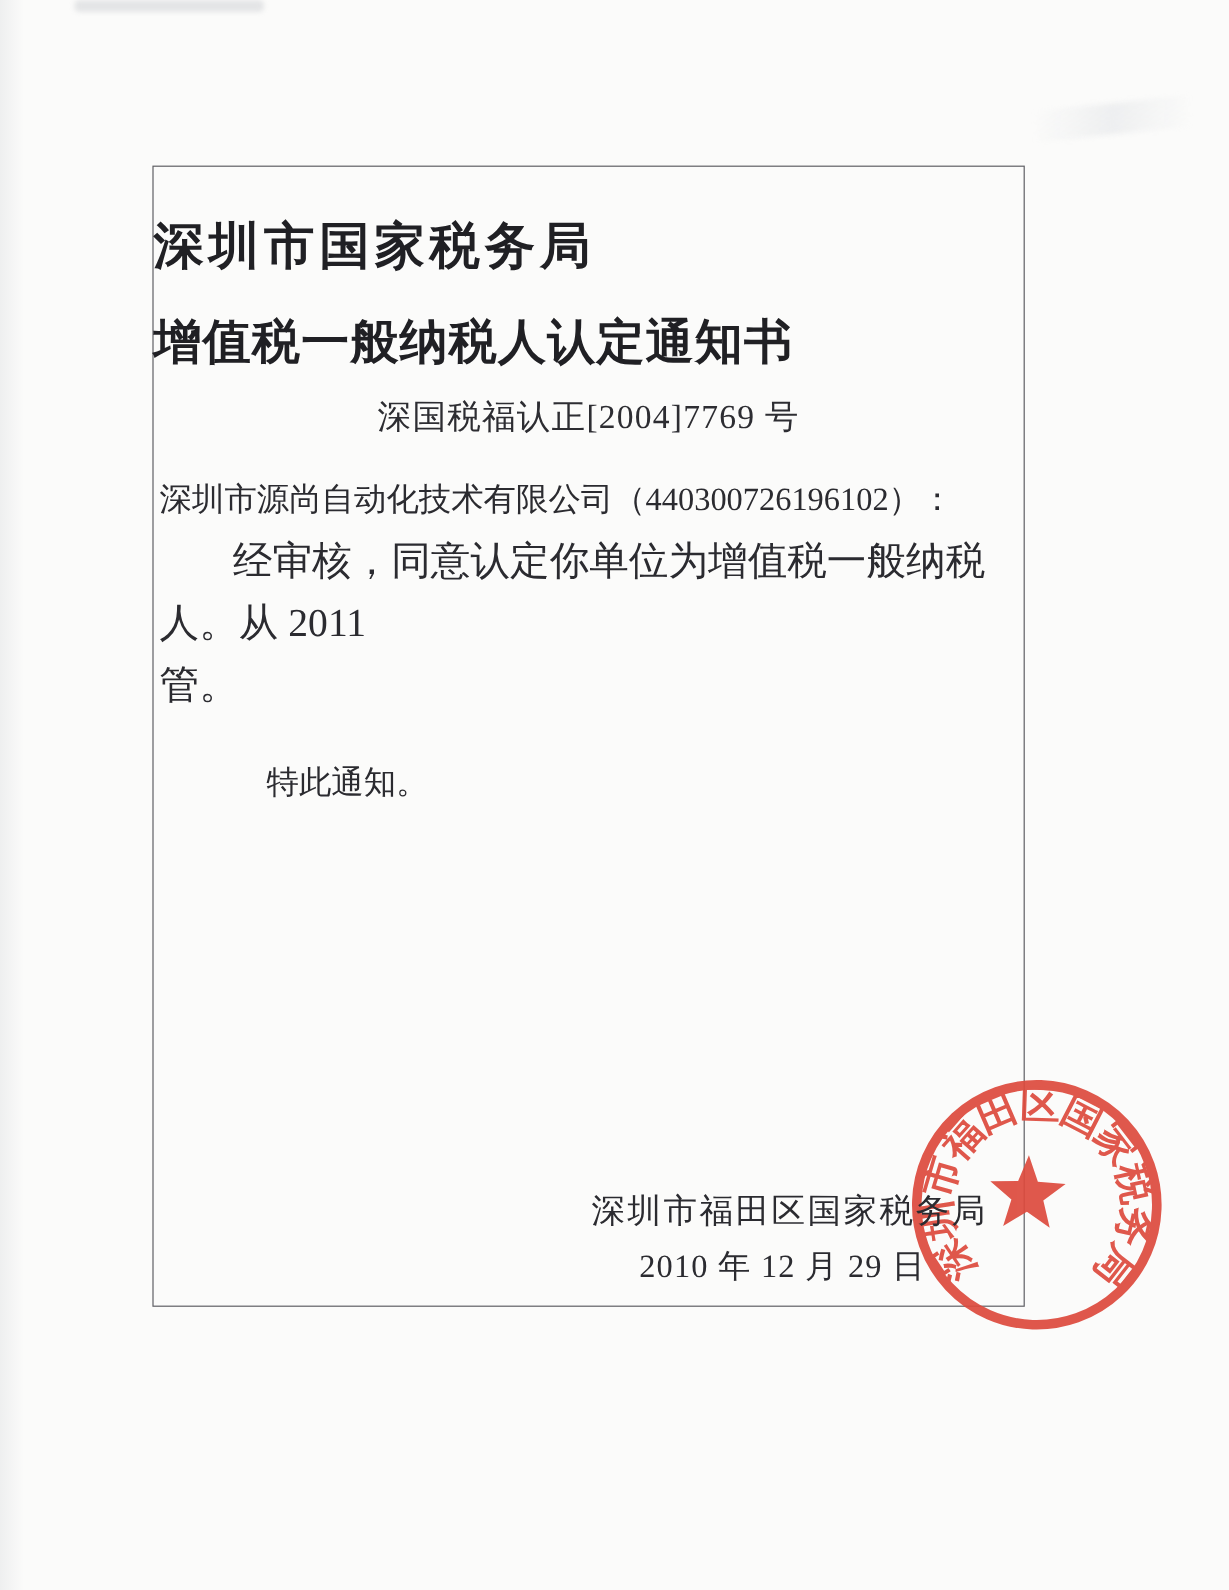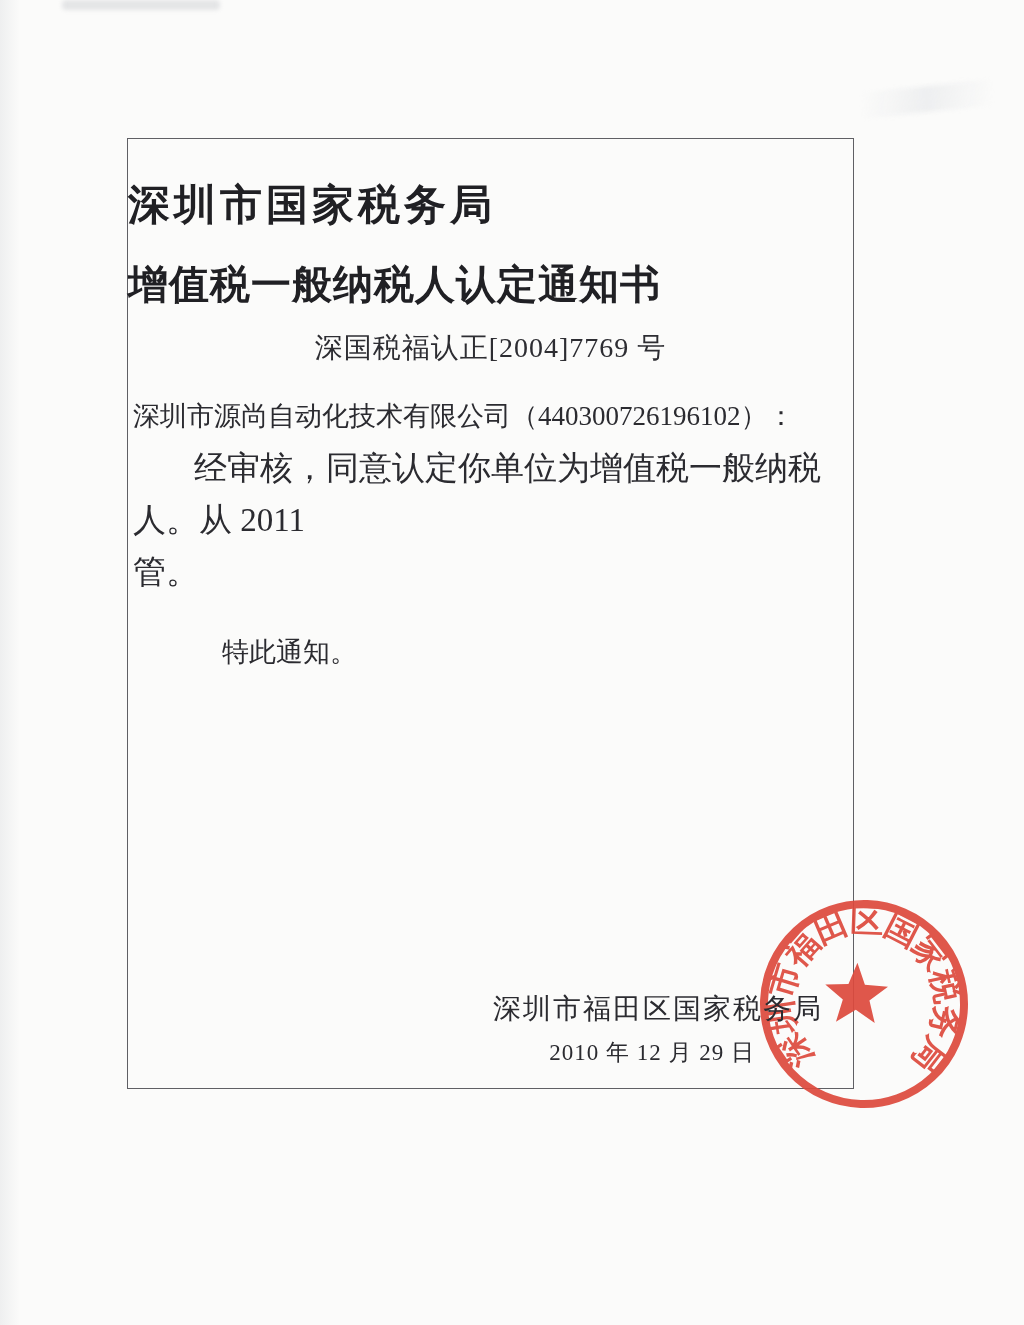--- a/index.html
+++ b/index.html
@@ -79,21 +79,21 @@
 
   .signer-line {
     position: absolute; left: 330px; top: 851px; width: 400px;
     text-align: center;
     font-size: 28px; letter-spacing: 2px; color: #2b2b30;
     white-space: nowrap;
   }
   .date-line {
     position: absolute; left: 324px; top: 898px; width: 400px;
     text-align: center;
-    font-size: 23px; letter-spacing: 1px; color: #2b2b30;
+    font-size: 27px; letter-spacing: 1px; color: #2b2b30;
     white-space: nowrap;
   }
 
   .seal {
     position: absolute; left: 614px; top: 743px;
     width: 244px; height: 244px;
     opacity: 0.92;
     transform: rotate(2deg);
   }
   .seal svg { width: 100%; height: 100%; display: block; }

